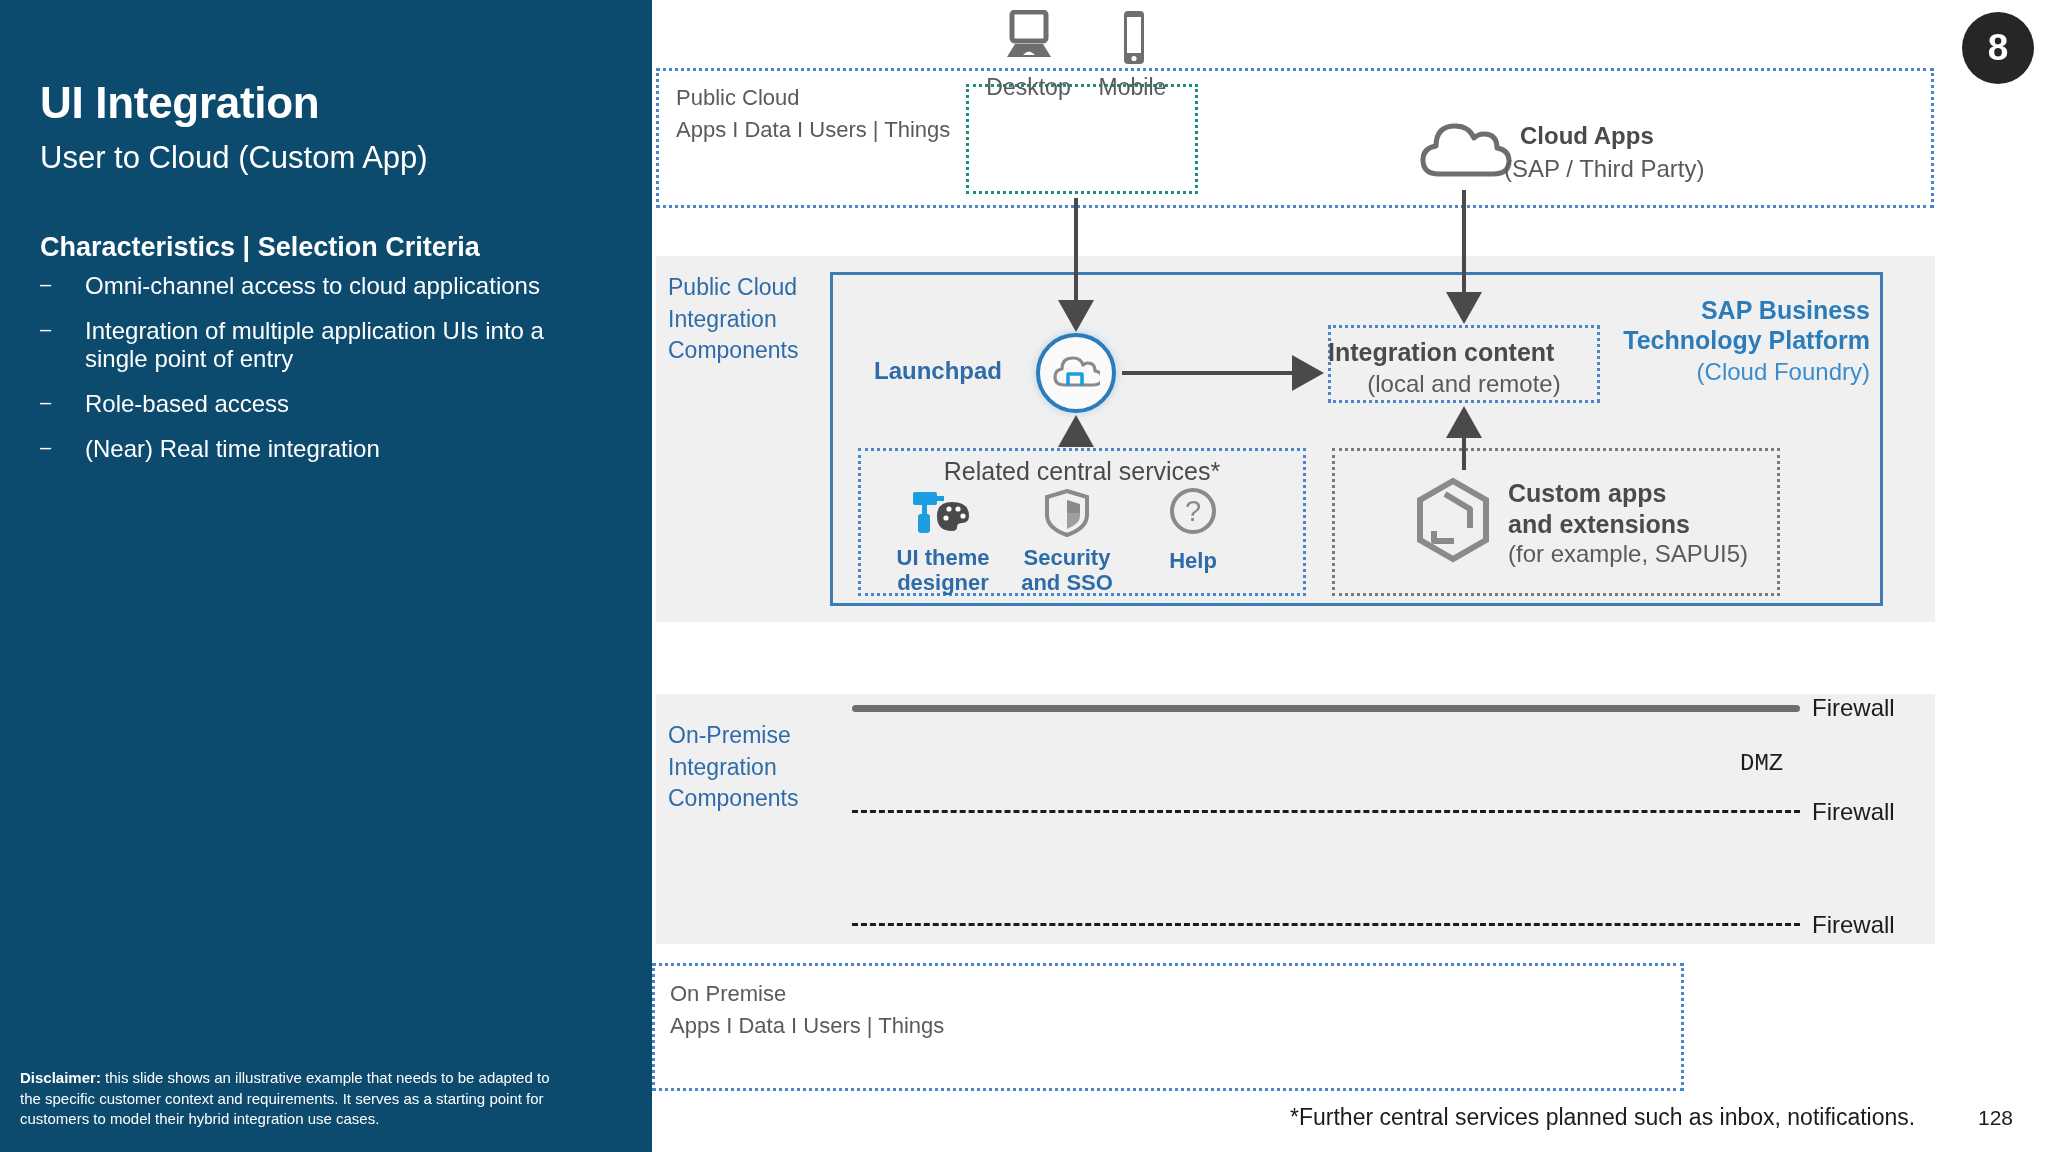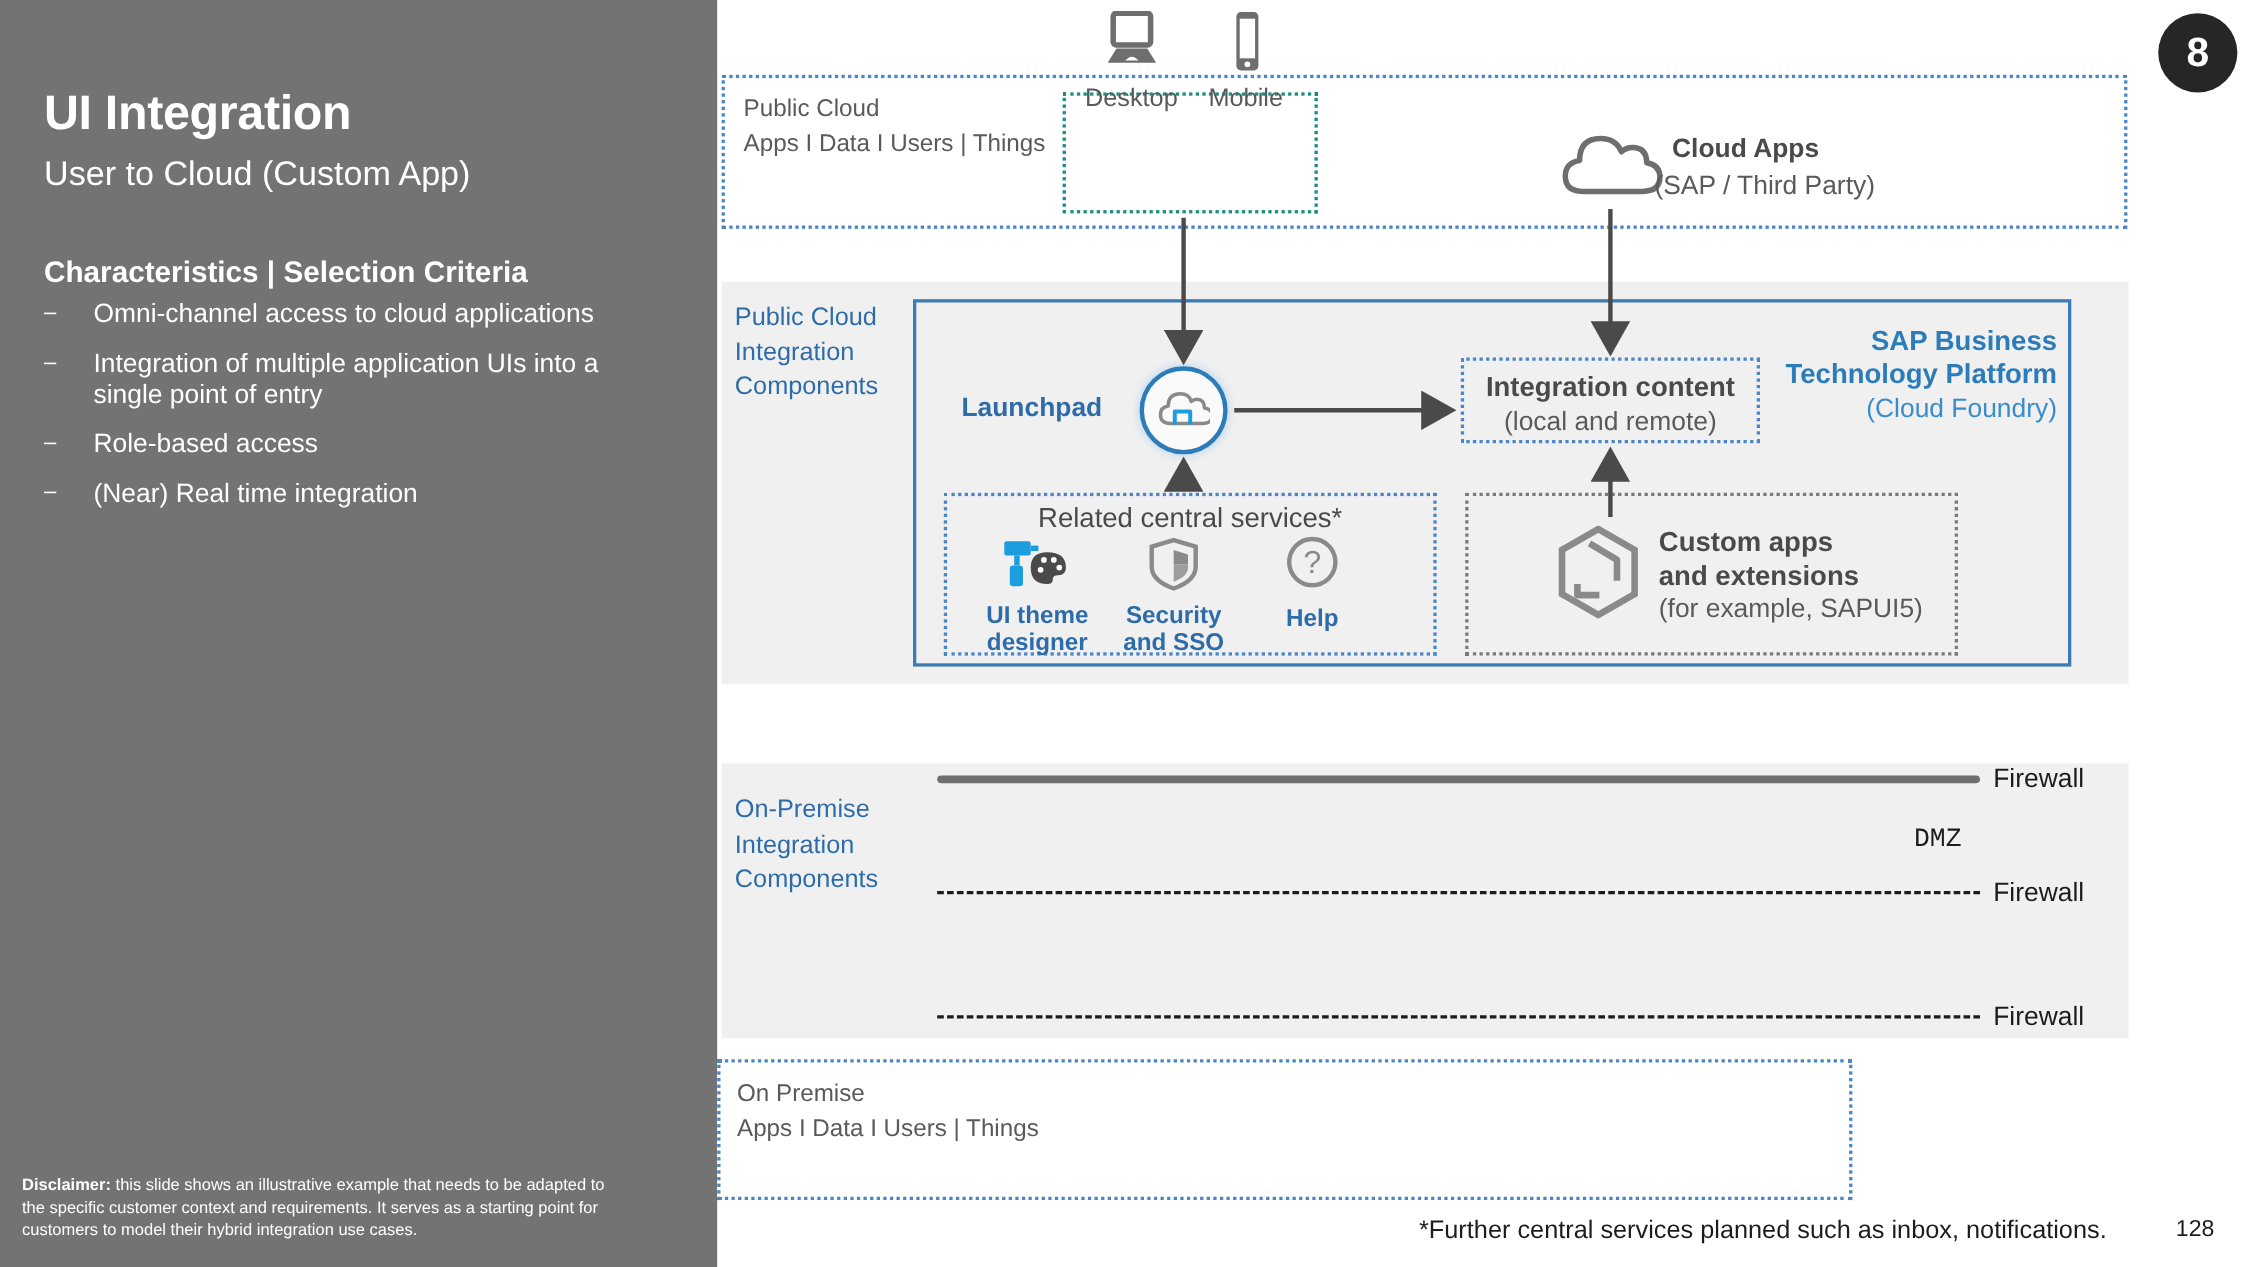--- a/index.html
+++ b/index.html
@@ -1,20 +1,20 @@
 <!DOCTYPE html>
 <html><head>
 <meta charset="utf-8">
 <style>
   html,body{margin:0;padding:0;background:#fff;}
   body{width:2048px;height:1152px;position:relative;overflow:hidden;
        font-family:"Liberation Sans","DejaVu Sans",sans-serif;}
 
   
-  #left-panel{position:absolute;left:0;top:0;width:652px;height:1152px;background:#737373;color:#fff;}
+  #left-panel{position:absolute;left:0;top:0;width:652px;height:1152px;background:#0c4a6e;color:#fff;}
   #slide-title{position:absolute;left:40px;top:78px;font-size:44px;font-weight:bold;letter-spacing:-0.3px;}
   #slide-subtitle{position:absolute;left:40px;top:140px;font-size:31px;font-weight:normal;}
   #char-heading{position:absolute;left:40px;top:232px;font-size:27px;font-weight:bold;}
   #char-list{position:absolute;left:40px;top:272px;width:540px;}
   .char-item{display:flex;font-size:24px;line-height:1.17;margin-bottom:17px;}
   .char-dash{width:45px;flex:0 0 45px;font-size:20px;padding-top:1px;}
   .char-text{flex:1;padding-right:20px;}
   #disclaimer{position:absolute;left:20px;top:1068px;width:548px;font-size:15px;line-height:1.37;}
   #disclaimer b{font-weight:bold;}
 
@@ -47,21 +47,21 @@
      font-size:24px;color:#3a8ccc;}
 
   #launchpad-label{position:absolute;left:874px;top:357px;font-size:24px;font-weight:bold;color:#2d6ca8;}
   #launchpad-icon{position:absolute;left:1036px;top:333px;width:80px;height:80px;border-radius:50%;
      border:4px solid #2d7cba;box-sizing:border-box;background:#fafafa;
      display:flex;align-items:center;justify-content:center;
      box-shadow:0 0 9px rgba(60,150,220,0.35);}
 
   #integration-content-box{position:absolute;left:1328px;top:325px;width:272px;height:78px;
      border:3px dotted #4a86c8;box-sizing:border-box;}
-  #ic-title{position:absolute;left:1328px;top:338px;width:272px;text-align:center;
+  #ic-title{position:absolute;left:1328px;top:338px;width:272px;text-align:left;
      font-size:25px;font-weight:bold;color:#4a4a4a;}
   #ic-sub{position:absolute;left:1328px;top:370px;width:272px;text-align:center;
      font-size:24px;color:#5a5a5a;}
 
   #central-services-box{position:absolute;left:858px;top:448px;width:448px;height:148px;
      border:3px dotted #4a86c8;box-sizing:border-box;}
   #central-services-title{position:absolute;left:858px;top:457px;width:448px;text-align:center;
      font-size:25px;color:#4a4a4a;}
   .service{position:absolute;top:488px;width:130px;text-align:center;}
   .service-label{font-size:22px;font-weight:bold;color:#2d6ca8;line-height:1.12;margin-top:4px;}

